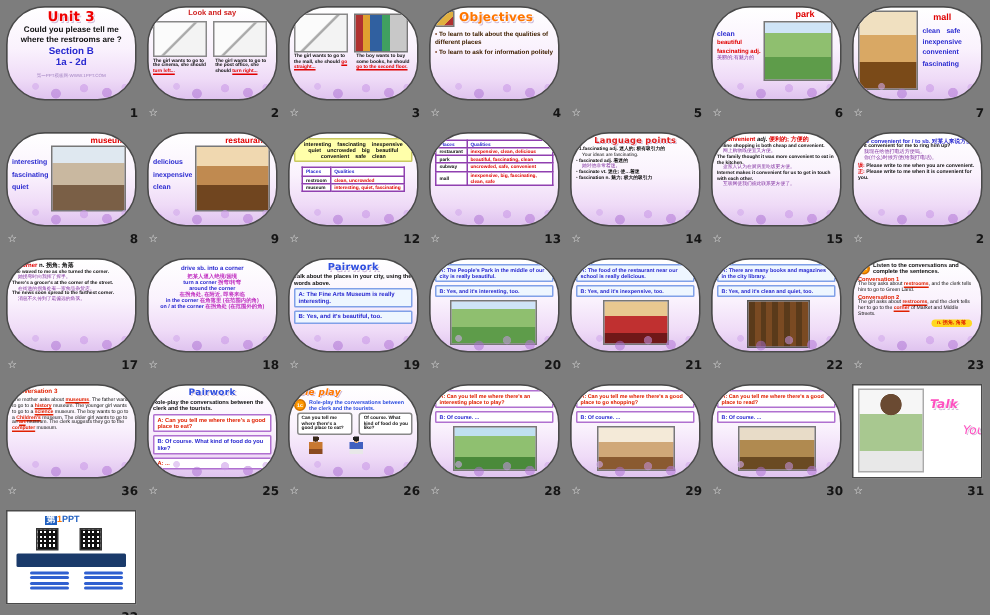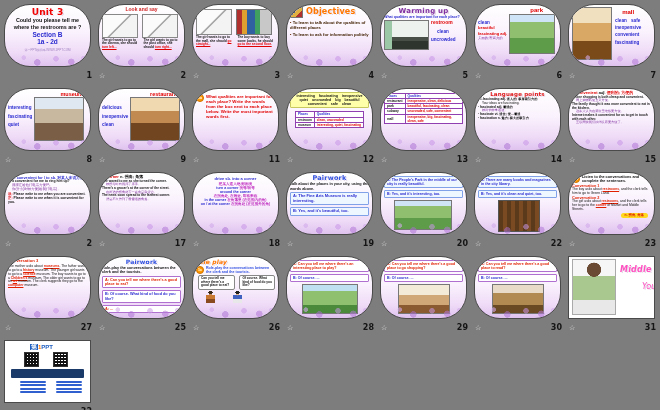--- a/index.html
+++ b/index.html
@@ -134,32 +134,20 @@
         </div>
         <div class="tl" style="font-size: 4.2px; font-weight: bold; margin-top: 3px;"><span style="color: rgb(112, 48, 16);">▪ </span><span style="color: rgb(64, 32, 0);">To learn to talk about the qualities of different places</span></div>
         <div class="tl" style="font-size: 4.2px; font-weight: bold; margin-top: 2px;"><span style="color: rgb(112, 48, 16);">▪ </span><span style="color: rgb(64, 32, 0);">To learn to ask for information politely</span></div>
       </div>
       <div class="meta">
         <span class="star">☆</span>
         <span class="num">4</span>
       </div>
     </div>
     <div class="cell">
-      <div class="thumb lav">
-        <div class="tl wa" style="color: rgb(128, 48, 160); font-size: 7px; font-weight: bold; text-align: center;">Warming up</div>
-        <div class="tl" style="color: rgb(42, 42, 208); font-size: 3.6px; font-weight: bold;">What qualities are important for each place?</div>
-        <div class="row" style="margin-top: 1px; gap: 2px;">
-          <div class="ph restroom" style="width: 45px; height: 30px;"></div>
-          <div class="col" style="gap: 3px;">
-            <div class="tl" style="color: rgb(224, 0, 0); font-size: 5px; font-weight: bold;">restroom</div>
-            <div class="tl" style="color: rgb(42, 42, 208); font-size: 4.6px; font-weight: bold; margin-left: 6px;">clean</div>
-            <div class="tl" style="color: rgb(42, 42, 208); font-size: 4.6px; font-weight: bold;">uncrowded</div>
-          </div>
-        </div>
-      </div>
       <div class="meta">
         <span class="star">☆</span>
         <span class="num">5</span>
       </div>
     </div>
     <div class="cell">
       <div class="thumb lav">
         <div class="tl" style="color: rgb(224, 0, 0); font-size: 6px; font-weight: bold; text-align: right; margin-right: 14px;">park</div>
         <div class="row" style="gap: 2px;">
           <div class="col" style="margin-top: 6px; gap: 1px;">
@@ -223,32 +211,20 @@
           <div class="ph restaurant" style="width: 50px; height: 44px;"></div>
         </div>
       </div>
       <div class="meta">
         <span class="star">☆</span>
         <span class="num">9</span>
       </div>
     </div>
     <div class="cell">
       <div class="thumb lav">
-        <div class="row" style="margin-top: 3px; gap: 2px;">
-          <span class="badge">1a</span>
-          <div class="tl" style="color: rgb(224, 0, 0); font-size: 4.4px; font-weight: bold; width: 68px;">What qualities are important for each place? Write the words from the box next to each place below. Write the most important words first.</div>
-        </div>
-      </div>
-      <div class="meta">
-        <span class="star">☆</span>
-        <span class="num">11</span>
-      </div>
-    </div>
-    <div class="cell">
-      <div class="thumb lav">
         <div class="mbox" style="color: rgb(16, 16, 16); background: rgb(255, 255, 170); font-size: 3.6px; font-weight: bold; text-align: center; word-spacing: 3px; border: 1px solid rgb(200, 200, 96);">interesting fascinating inexpensive quiet uncrowded big beautiful convenient safe clean</div>
         <table class="mtable" style="margin-top: 2px;">
           <tbody>
             <tr>
               <th style="color: rgb(42, 42, 208);">Places</th>
               <th style="color: rgb(42, 42, 208);">Qualities</th>
             </tr>
             <tr>
               <td style="color: rgb(16, 16, 16);">restroom</td>
               <td style="color: rgb(224, 0, 0);">clean, uncrowded</td>
@@ -391,20 +367,33 @@
           <div class="ph park2" style="width: 58px; height: 30px;"></div>
         </div>
       </div>
       <div class="meta">
         <span class="star">☆</span>
         <span class="num">20</span>
       </div>
     </div>
     <div class="cell">
       <div class="thumb lav">
+        <div class="mbox" style="color: rgb(42, 42, 208); background: rgb(238, 246, 255); font-size: 3.6px; font-weight: bold; border: 1px solid rgb(128, 160, 232);">A: The food of the restaurant near our school is really delicious.</div>
+        <div class="mbox" style="color: rgb(42, 42, 208); background: rgb(238, 246, 255); font-size: 3.6px; font-weight: bold; border: 1px solid rgb(128, 160, 232);">B: Yes, and it's inexpensive, too.</div>
+        <div class="row" style="margin-top: 1px; margin-left: 18px;">
+          <div class="ph restaurant2" style="width: 44px; height: 30px;"></div>
+        </div>
+      </div>
+      <div class="meta">
+        <span class="star">☆</span>
+        <span class="num">21</span>
+      </div>
+    </div>
+    <div class="cell">
+      <div class="thumb lav">
         <div class="mbox" style="color: rgb(42, 42, 208); background: rgb(238, 246, 255); font-size: 3.6px; font-weight: bold; border: 1px solid rgb(128, 160, 232);">A: There are many books and magazines in the city library.</div>
         <div class="mbox" style="color: rgb(42, 42, 208); background: rgb(238, 246, 255); font-size: 3.6px; font-weight: bold; border: 1px solid rgb(128, 160, 232);">B: Yes, and it's clean and quiet, too.</div>
         <div class="row" style="margin-top: 1px; margin-left: 20px;">
           <div class="ph library" style="width: 42px; height: 32px;"></div>
         </div>
       </div>
       <div class="meta">
         <span class="star">☆</span>
         <span class="num">22</span>
       </div>
@@ -426,21 +415,21 @@
         <span class="num">23</span>
       </div>
     </div>
     <div class="cell">
       <div class="thumb lav">
         <div class="tl" style="color: rgb(224, 32, 0); font-size: 4.2px; font-weight: bold;">Conversation 3</div>
         <div class="tl" style="font-size: 3.4px; margin-top: 1px;"><span style="color: rgb(16, 16, 16);">The mother asks about </span><span style="color: rgb(224, 32, 0); font-weight: bold; text-decoration: underline;">museums</span><span style="color: rgb(16, 16, 16);">. The father wants to go to a </span><span style="color: rgb(224, 32, 0); font-weight: bold; text-decoration: underline;">history</span><span style="color: rgb(16, 16, 16);"> museum. The younger girl wants to go to a </span><span style="color: rgb(224, 32, 0); font-weight: bold; text-decoration: underline;">science</span><span style="color: rgb(16, 16, 16);"> museum. The boy wants to go to a </span><span style="color: rgb(224, 32, 0); font-weight: bold; text-decoration: underline;">Children's</span><span style="color: rgb(16, 16, 16);"> museum. The older girl wants to go to an </span><span style="color: rgb(224, 32, 0); font-weight: bold; text-decoration: underline;">art</span><span style="color: rgb(16, 16, 16);"> museum. The clerk suggests they go to the </span><span style="color: rgb(224, 32, 0); font-weight: bold; text-decoration: underline;">computer</span><span style="color: rgb(16, 16, 16);"> museum.</span></div>
       </div>
       <div class="meta">
         <span class="star">☆</span>
-        <span class="num">27</span>
+        <span class="num">36</span>
       </div>
     </div>
     <div class="cell">
       <div class="thumb lav">
         <div class="tl wa" style="color: rgb(48, 80, 224); font-size: 6px; font-weight: bold; text-align: center;">Pairwork</div>
         <div class="tl" style="color: rgb(16, 16, 16); font-size: 3.8px; font-weight: bold;">Role-play the conversations between the clerk and the tourists.</div>
         <div class="mbox" style="color: rgb(224, 32, 0); background: rgb(255, 255, 255); font-size: 3.8px; font-weight: bold; border: 1px solid rgb(176, 112, 208);">A: Can you tell me where there's a good place to eat?</div>
         <div class="mbox" style="color: rgb(42, 42, 208); background: rgb(255, 255, 255); font-size: 3.8px; font-weight: bold; border: 1px solid rgb(176, 112, 208);">B: Of course. What kind of food do you like?</div>
         <div class="mbox" style="color: rgb(224, 32, 0); background: rgb(255, 255, 255); font-size: 3.8px; font-weight: bold; border: 1px solid rgb(176, 112, 208);">A: ...</div>
       </div>
@@ -507,21 +496,21 @@
       <div class="meta">
         <span class="star">☆</span>
         <span class="num">30</span>
       </div>
     </div>
     <div class="cell">
       <div class="thumb white">
         <div class="row" style="gap: 4px;">
           <div class="ph girl" style="width: 44px; height: 56px;"></div>
           <div class="col" style="margin-top: 6px; gap: 8px;">
-            <div class="tl wa" style="color: rgb(255, 80, 192); font-size: 8px; font-weight: bold; font-style: italic;">Middle</div>
+            <div class="tl wa" style="color: rgb(255, 80, 192); font-size: 8px; font-weight: bold; font-style: italic;">Talk</div>
             <div class="tl wa" style="color: rgb(255, 80, 192); font-size: 8px; font-weight: normal; font-style: italic; margin-left: 22px;">You</div>
           </div>
         </div>
       </div>
       <div class="meta">
         <span class="star">☆</span>
         <span class="num">31</span>
       </div>
     </div>
     <div class="cell">

